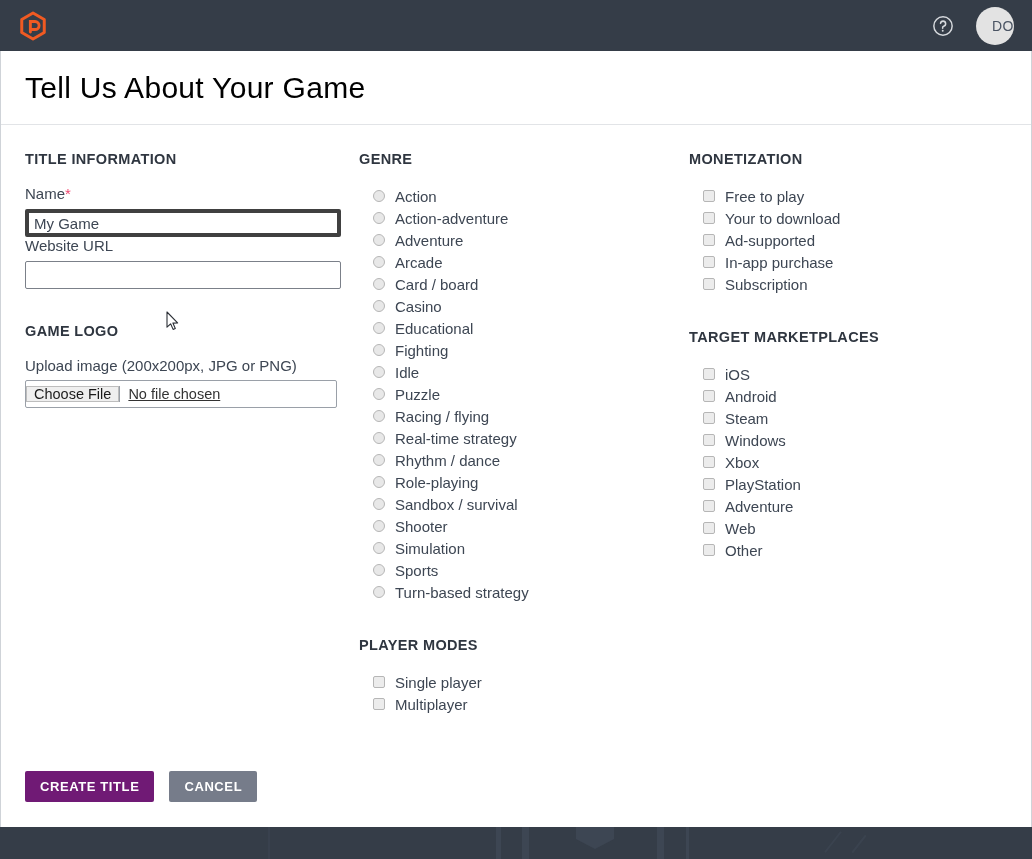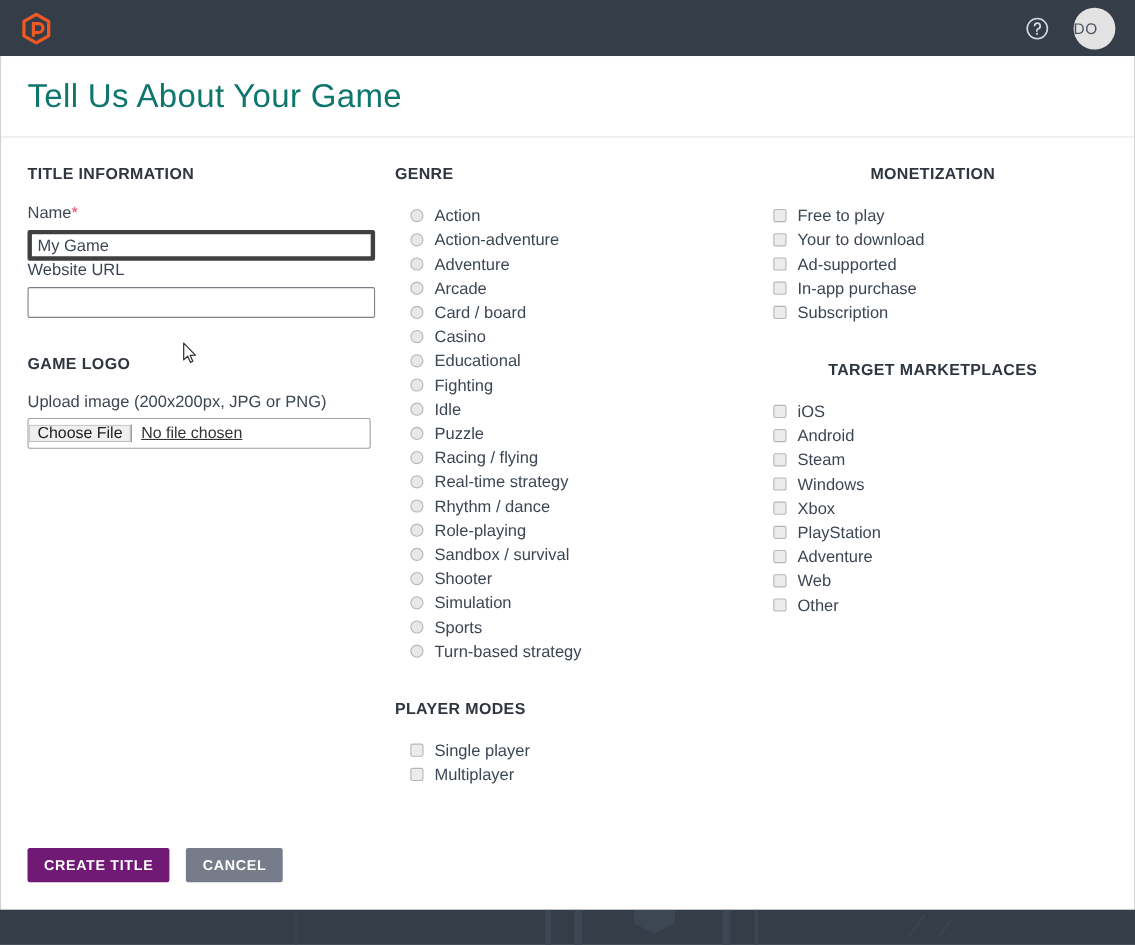--- a/index.html
+++ b/index.html
@@ -53,21 +53,21 @@
   .avatar {
     width: 38px; height: 38px;
     border-radius: 50%;
     background: #e3e3e3;
     color: #4a5463;
     font-size: 14px;
     font-weight: 400;
     letter-spacing: .5px;
     display: flex;
     align-items: center;
-    justify-content: flex-start;
+    justify-content: flex-end;
     cursor: pointer;
   }
   
   .page-body {
     flex: 1 1 auto;
     border-left: 1px solid #cfd3d8;
     border-right: 1px solid #cfd3d8;
     box-sizing: border-box;
     display: flex;
     flex-direction: column;
@@ -79,38 +79,38 @@
     display: flex;
     align-items: center;
     padding-left: 24px;
     border-bottom: 1px solid #e2e4e7;
     box-sizing: border-box;
     flex: 0 0 auto;
   }
   .page-title {
     font-size: 30px;
     font-weight: 300;
-    color: #0f766e;
+    color: #000000;
     letter-spacing: .3px;
   }
   
   .content {
     flex: 1 1 auto;
     position: relative;
     padding: 26px 24px 0 24px;
     box-sizing: border-box;
     min-height: 0;
   }
   .columns {
     display: flex;
     align-items: flex-start;
   }
   .col-left  { width: 334px; flex: 0 0 334px; }
   .col-mid   { width: 330px; flex: 0 0 330px; }
-  .col-right { flex: 1 1 auto; text-align: center; }
+  .col-right { flex: 1 1 auto; }
 
   .section-head {
     font-size: 14.5px;
     font-weight: bold;
     color: #2f3640;
     letter-spacing: .35px;
     margin: 0 0 18px 0;
   }
   .section-head.spaced { margin-top: 34px; }
 

